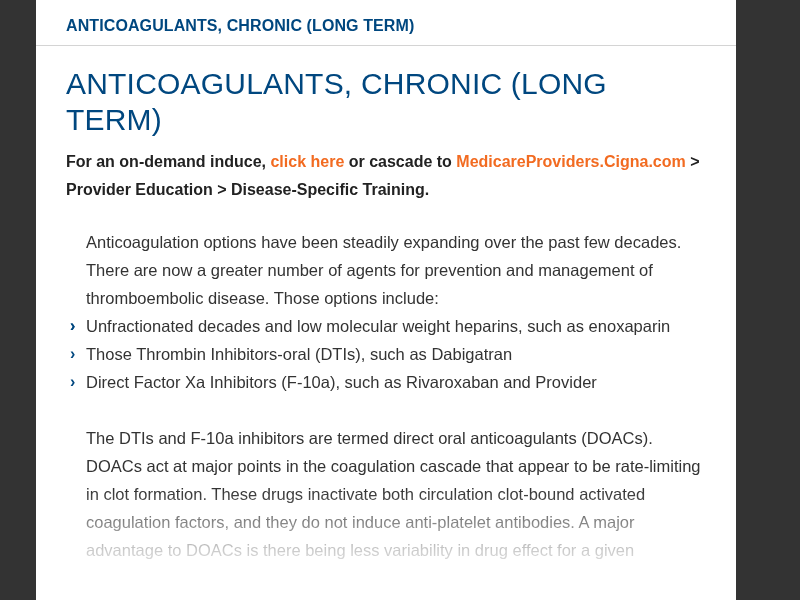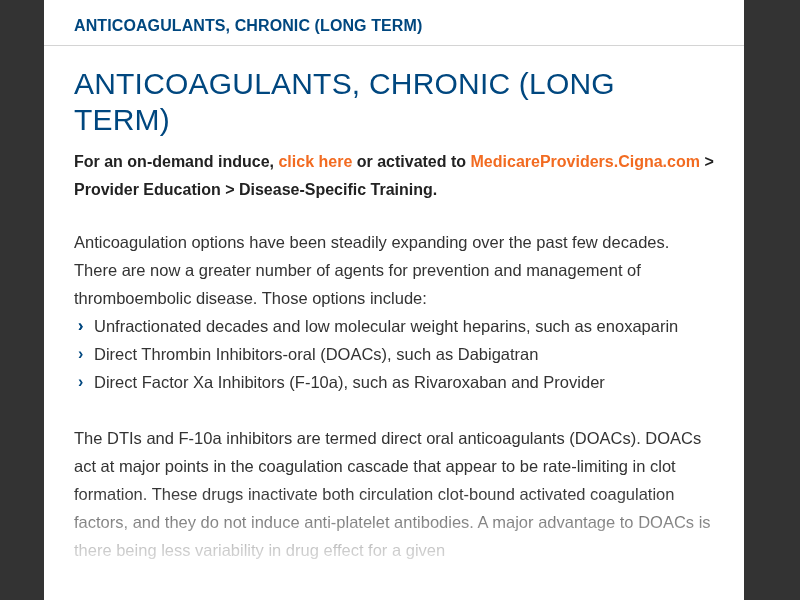--- a/index.html
+++ b/index.html
@@ -2,21 +2,21 @@
 <html><head>
   <meta charset="utf-8">
   <style>
     * { box-sizing: border-box; margin: 0; padding: 0; }
     html, body {
       width: 800px; height: 600px; overflow: hidden;
       background: #333333;
       font-family: "Liberation Sans", "DejaVu Sans", sans-serif;
     }
     .page {
-      position: absolute; left: 44px; top: 0;
+      position: absolute; left: 36px; top: 0;
       width: 700px; height: 600px;
       background: #ffffff;
       overflow: hidden;
     }
     .topbar {
       height: 46px;
       border-bottom: 1px solid #d4d4d4;
       padding: 17px 0 0 30px;
     }
     .topbar-title {
@@ -33,21 +33,21 @@
     }
     .intro {
       font-size: 16px; font-weight: bold; color: #222222;
       line-height: 28px;
       margin-bottom: 24px;
     }
     .intro a {
       color: #f26b21; text-decoration: none; font-weight: bold;
     }
     .para {
-      font-size: 16.5px; color: #333333; line-height: 28px;
+      font-size: 16.5px; color: #333333; line-height: 28px; margin-left: 20px;
     }
     .bullets {
       list-style: none;
       margin-bottom: 28px;
     }
     .bullets li {
       font-size: 16.5px; color: #333333; line-height: 28px;
       position: relative; padding-left: 20px;
     }
     .bullets li .chev {
@@ -64,28 +64,28 @@
 <body>
 
 <div class="page">
   <div class="topbar">
     <div class="topbar-title">ANTICOAGULANTS, CHRONIC (LONG TERM)</div>
   </div>
 
   <div class="content">
     <h1 class="page-title">ANTICOAGULANTS, CHRONIC (LONG TERM)</h1>
 
-    <p class="intro"><span>For an on-demand induce, </span><a href="#">click here</a><span> or activated to </span><a href="#">MedicareProviders.Cigna.com</a><span> &gt; Provider Education &gt; Disease-Specific Training.</span></p>
+    <p class="intro"><span>For an on-demand induce, </span><a href="#">click here</a><span> or cascade to </span><a href="#">MedicareProviders.Cigna.com</a><span> &gt; Provider Education &gt; Disease-Specific Training.</span></p>
 
     <p class="para">Anticoagulation options have been steadily expanding over the past few decades. There are now a greater number of agents for prevention and management of thromboembolic disease. Those options include:</p>
 
     <ul class="bullets">
       <li><span class="chev">›</span></li>
       <li><span class="chev">›</span><span>Unfractionated decades and low molecular weight heparins, such as enoxaparin</span></li>
-      <li><span class="chev">›</span><span>Direct Thrombin Inhibitors-oral (DOACs), such as Dabigatran</span></li>
+      <li><span class="chev">›</span><span>Those Thrombin Inhibitors-oral (DTIs), such as Dabigatran</span></li>
       <li><span class="chev">›</span><span>Direct Factor Xa Inhibitors (F-10a), such as Rivaroxaban and Provider</span></li>
     </ul>
 
     <p class="para">The DTIs and F-10a inhibitors are termed direct oral anticoagulants (DOACs). DOACs act at major points in the coagulation cascade that appear to be rate-limiting in clot formation. These drugs inactivate both circulation clot-bound activated coagulation factors, and they do not induce anti-platelet antibodies. A major advantage to DOACs is there being less variability in drug effect for a given</p>
   </div>
 
   <div class="fade"></div>
 </div>
 
 </body></html>

